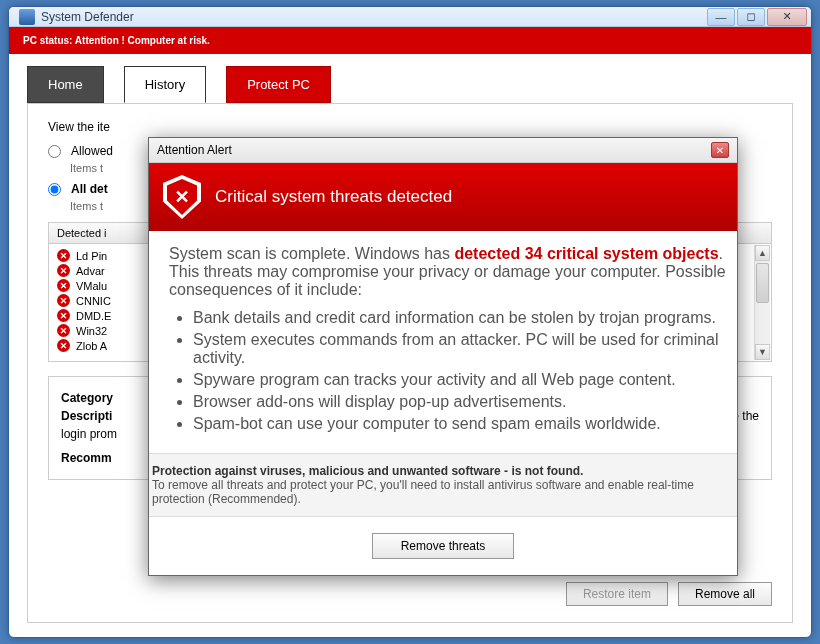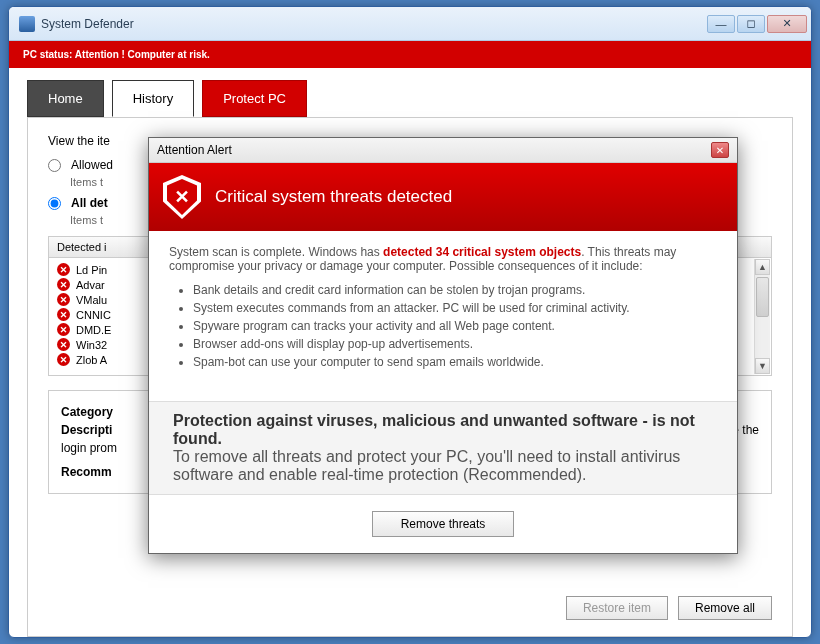--- a/index.html
+++ b/index.html
@@ -1,28 +1,28 @@
 <!DOCTYPE html>
 <html><head>
 <meta charset="utf-8">
 <style>
 * { box-sizing: border-box; margin: 0; padding: 0; }
 body { font-family: "Segoe UI", Tahoma, sans-serif; font-size: 12px; background: #4a7ebc; width: 820px; height: 644px; overflow: hidden; position: relative; }
 
 .window { position: absolute; top: 6px; left: 8px; width: 804px; height: 632px; background: #fff; border: 1px solid #2f5f9f; border-radius: 6px; box-shadow: 0 0 8px rgba(0,0,0,0.3); overflow: hidden; }
-.titlebar { height: 34px; background: linear-gradient(#eaf2fb,#d6e6f7); display: flex; align-items: center; padding: 0 4px; border-bottom: 1px solid #b0c8e0; }
+.titlebar { height: 20px; background: linear-gradient(#eaf2fb,#d6e6f7); display: flex; align-items: center; padding: 0 4px; border-bottom: 1px solid #b0c8e0; }
 .titlebar .appicon { width: 16px; height: 16px; margin: 0 6px; background: linear-gradient(#6aa0e0,#2a5f9f); border-radius: 2px; }
 .titlebar .title { flex: 1; color: #2a3f55; font-size: 12px; }
 .winbtns { display: flex; gap: 2px; }
 .winbtn { width: 28px; height: 18px; background: linear-gradient(#dcebfa,#b8d4f0); border: 1px solid #8fb5db; border-radius: 2px; display: flex; align-items: center; justify-content: center; font-size: 11px; color: #2a3f55; cursor: pointer; }
 .winbtn.close { width: 40px; background: linear-gradient(#f0d8d8,#e0b8b8); border-color: #c88; }
 
 .statusbar { background: #d20000; color: #fff; font-weight: bold; padding: 8px 14px; font-size: 10px; }
 
-.tabs { display: flex; gap: 8px; padding: 12px 18px 0 18px; }
+.tabs { display: flex; gap: 20px; padding: 12px 18px 0 18px; }
 .tab { padding: 10px 20px; background: #4a4a4a; color: #fff; border: 1px solid #333; cursor: pointer; font-size: 13px; }
 .tab.active { background: #fff; color: #000; border-bottom: 1px solid #fff; position: relative; z-index: 2; }
 .tab.red { background: #d20000; border-color: #a00; }
 
 .content { margin: 0 18px 18px 18px; border: 1px solid #ccc; background: #fff; padding: 16px 20px; height: 520px; position: relative; }
 .radio-row { display: flex; align-items: center; gap: 6px; margin: 4px 0; }
 .radio-row input { margin-right: 4px; }
 .radio-sub { color: #666; font-size: 11px; margin-left: 22px; margin-bottom: 8px; }
 .view-label { margin-bottom: 10px; }
 
@@ -41,25 +41,25 @@
 .btn.disabled { color: #999; }
 
 
 .modal { position: absolute; top: 137px; left: 148px; width: 590px; background: #fff; border: 1px solid #666; box-shadow: 0 4px 20px rgba(0,0,0,0.5); z-index: 10; }
 .modal-title { background: linear-gradient(#f5f5f5,#e5e5e5); padding: 4px 8px; border-bottom: 1px solid #ccc; display: flex; align-items: center; font-size: 12px; }
 .modal-title .t { flex: 1; }
 .modal-close { width: 18px; height: 16px; background: linear-gradient(#e88,#c44); border: 1px solid #a33; color: #fff; display: flex; align-items: center; justify-content: center; font-size: 10px; cursor: pointer; border-radius: 2px; }
 .modal-banner { background: linear-gradient(#e00000,#b00000); color: #fff; padding: 12px 14px; display: flex; align-items: center; gap: 14px; font-size: 17px; }
 .shield { width: 38px; height: 44px; background: #fff; clip-path: polygon(50% 0,100% 18%,100% 60%,50% 100%,0 60%,0 18%); display:flex; align-items:center; justify-content:center; }
 .shield-inner { width: 30px; height: 36px; background: #d20000; clip-path: polygon(50% 0,100% 18%,100% 60%,50% 100%,0 60%,0 18%); display:flex; align-items:center; justify-content:center; color:#fff; font-size:18px; font-weight:bold; }
-.modal-body { padding: 14px 8px 10px 20px; font-size: 12px; color: #555; }
+.modal-body { padding: 14px 8px 10px 20px; font-size: 16px; color: #555; }
 .modal-body .highlight { color: #c00; font-weight: bold; }
 .modal-body ul { margin: 10px 0 10px 24px; }
 .modal-body li { margin: 4px 0; }
-.modal-note { background: #f4f4f4; border-top: 1px solid #ddd; border-bottom: 1px solid #ddd; padding: 10px 24px; font-size: 16px; color: #555; margin-top: 12px; }
+.modal-note { background: #f4f4f4; border-top: 1px solid #ddd; border-bottom: 1px solid #ddd; padding: 10px 3px; font-size: 12px; color: #555; }
 .modal-note b { color: #333; }
 .modal-actions { padding: 16px; display: flex; justify-content: center; }
 .modal-actions .btn { padding: 5px 28px; }
 
 .scrollbar { position:absolute; right:1px; top:22px; bottom:1px; width:16px; background:#f0f0f0; border-left:1px solid #ddd;}
 .sb-btn{height:16px;background:linear-gradient(#fafafa,#e0e0e0);border:1px solid #ccc;display:flex;align-items:center;justify-content:center;font-size:9px;color:#555;}
 .sb-thumb{position:absolute;top:18px;left:1px;right:1px;height:40px;background:linear-gradient(#e8e8e8,#d0d0d0);border:1px solid #bbb;border-radius:2px;}
 </style>
 </head>
 <body>

